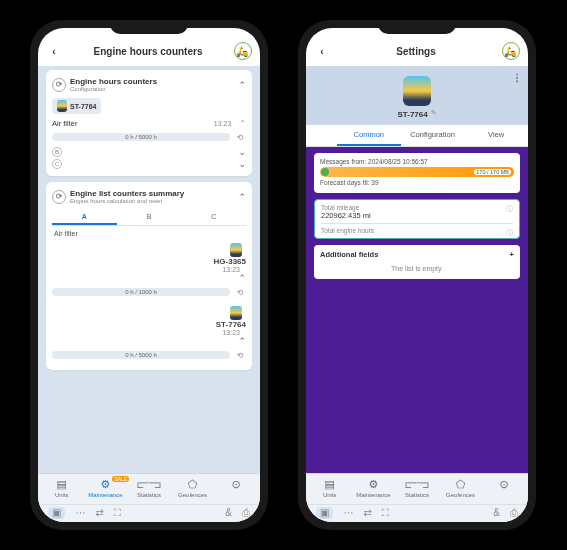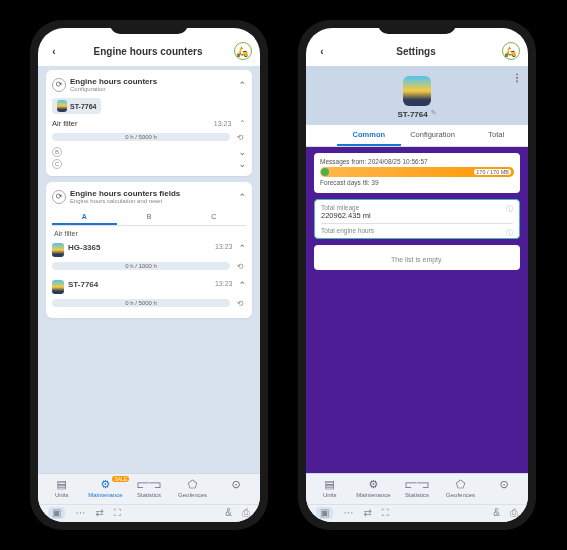--- a/index.html
+++ b/index.html
@@ -132,22 +132,23 @@
   margin: 2px 0 4px;
 }
 .tabs-row .tab {
   flex: 1; text-align: center;
   font-size: 7px; padding: 3px 0;
   color: #666;
 }
 .tabs-row .tab.active { color: #1976d2; font-weight: 600; border-bottom: 2px solid #1976d2; }
 .section-label { font-size: 7px; color: #555; margin: 2px 0 2px 2px; }
 .list-row {
-  display: flex; align-items: flex-start;
+  display: flex; align-items: flex-end;
   padding: 4px 0 1px;
+  flex-direction: column;
 }
 .list-row .unit-ic {
   width: 12px; height: 14px; border-radius: 3px;
   background: linear-gradient(180deg, #4fc3f7 0%, #f7cb3f 50%, #2e3a59 80%);
   margin-right: 4px;
   flex-shrink: 0;
 }
 .list-row .nm { font-size: 8px; font-weight: 600; }
 .list-row .time { margin-left: auto; font-size: 7px; color: #888; margin-right: 6px; }
 .bottom-nav {
@@ -196,21 +197,21 @@
 .profile-block .pencil { font-size: 7px; color: #888; margin-left: 3px; }
 .profile-block .menu-dots { position: absolute; top: 6px; right: 6px; font-size: 10px; color: #666; font-weight: 700; }
 .settings-tabs {
   display: flex; background: #fff;
   border-bottom: 1px solid #e0e0e0;
 }
 .settings-tabs .stab {
   flex: 1; text-align: center; font-size: 7.5px;
   padding: 5px 0; color: #555;
 }
-.settings-tabs .stab.active { color: #1976d2; font-weight: 700; border-bottom: 2px solid #1976d2; margin-left: 31px; }
+.settings-tabs .stab.active { color: #1976d2; font-weight: 400; border-bottom: 2px solid #1976d2; margin-left: 31px; }
 .content2 { flex: 1; padding: 6px 8px; overflow: hidden; }
 .info-box {
   border-radius: 4px; padding: 5px 6px;
   margin-bottom: 6px; font-size: 7px; color: #333;
   background: #fff;
 }
 .info-box .lbl { font-size: 6.5px; color: #555; margin-bottom: 2px; }
 .orange-bar {
   height: 10px; border-radius: 5px;
   background: linear-gradient(90deg, #ffb74d, #ff9800);
@@ -282,21 +283,21 @@
           <div class="mini-circle">C</div>
           <span style="flex:1"></span>
           <span class="chev">⌄</span>
         </div>
       </div>
 
       <div class="card">
         <div class="card-header">
           <div class="icon-circle">⟳</div>
           <div class="ch-text">
-            <div class="ch-title">Engine hours counters fields</div>
+            <div class="ch-title">Engine list counters summary</div>
             <div class="ch-sub">Engine hours calculation and reset</div>
           </div>
           <div class="chev">⌃</div>
         </div>
         <div class="tabs-row">
           <div class="tab active">A</div>
           <div class="tab">B</div>
           <div class="tab">C</div>
         </div>
         <div class="section-label">Air filter</div>
@@ -374,21 +375,21 @@
       <div class="big-avatar"></div>
       <div style="display:flex;align-items:center;">
         <span class="unit-name">ST-7764</span>
         <span class="pencil">✎</span>
       </div>
     </div>
 
     <div class="settings-tabs">
       <div class="stab active">Common</div>
       <div class="stab">Configuration</div>
-      <div class="stab">Total</div>
+      <div class="stab">View</div>
     </div>
 
     <div class="content2" style="background:#4c1d95;">
       <div class="info-box">
         <div class="lbl">Messages from: 2024/08/25 10:56:57</div>
         <div class="orange-bar">
           <div class="dot"></div>
           <span class="val">170 / 170 MB</span>
         </div>
         <div class="lbl">Forecast days ttl: 39</div>
@@ -397,20 +398,24 @@
       <div class="metric-box">
         <span class="info-ic" style="top:4px">ⓘ</span>
         <div class="m-lbl">Total mileage</div>
         <div class="m-val">220962.435 mi</div>
         <div class="metric-sep"></div>
         <span class="info-ic" style="top:28px">ⓘ</span>
         <div class="m-lbl">Total engine hours</div>
       </div>
 
       <div class="add-fields">
+        <div class="hdr">
+          <span>Additional fields</span>
+          <span>+</span>
+        </div>
         <div class="empty">The list is empty.</div>
       </div>
     </div>
 
     <div class="bottom-nav">
       <div class="nav-item">
           <span class="ic">▤</span>
           <span>Units</span>
         </div>
       <div class="nav-item">

